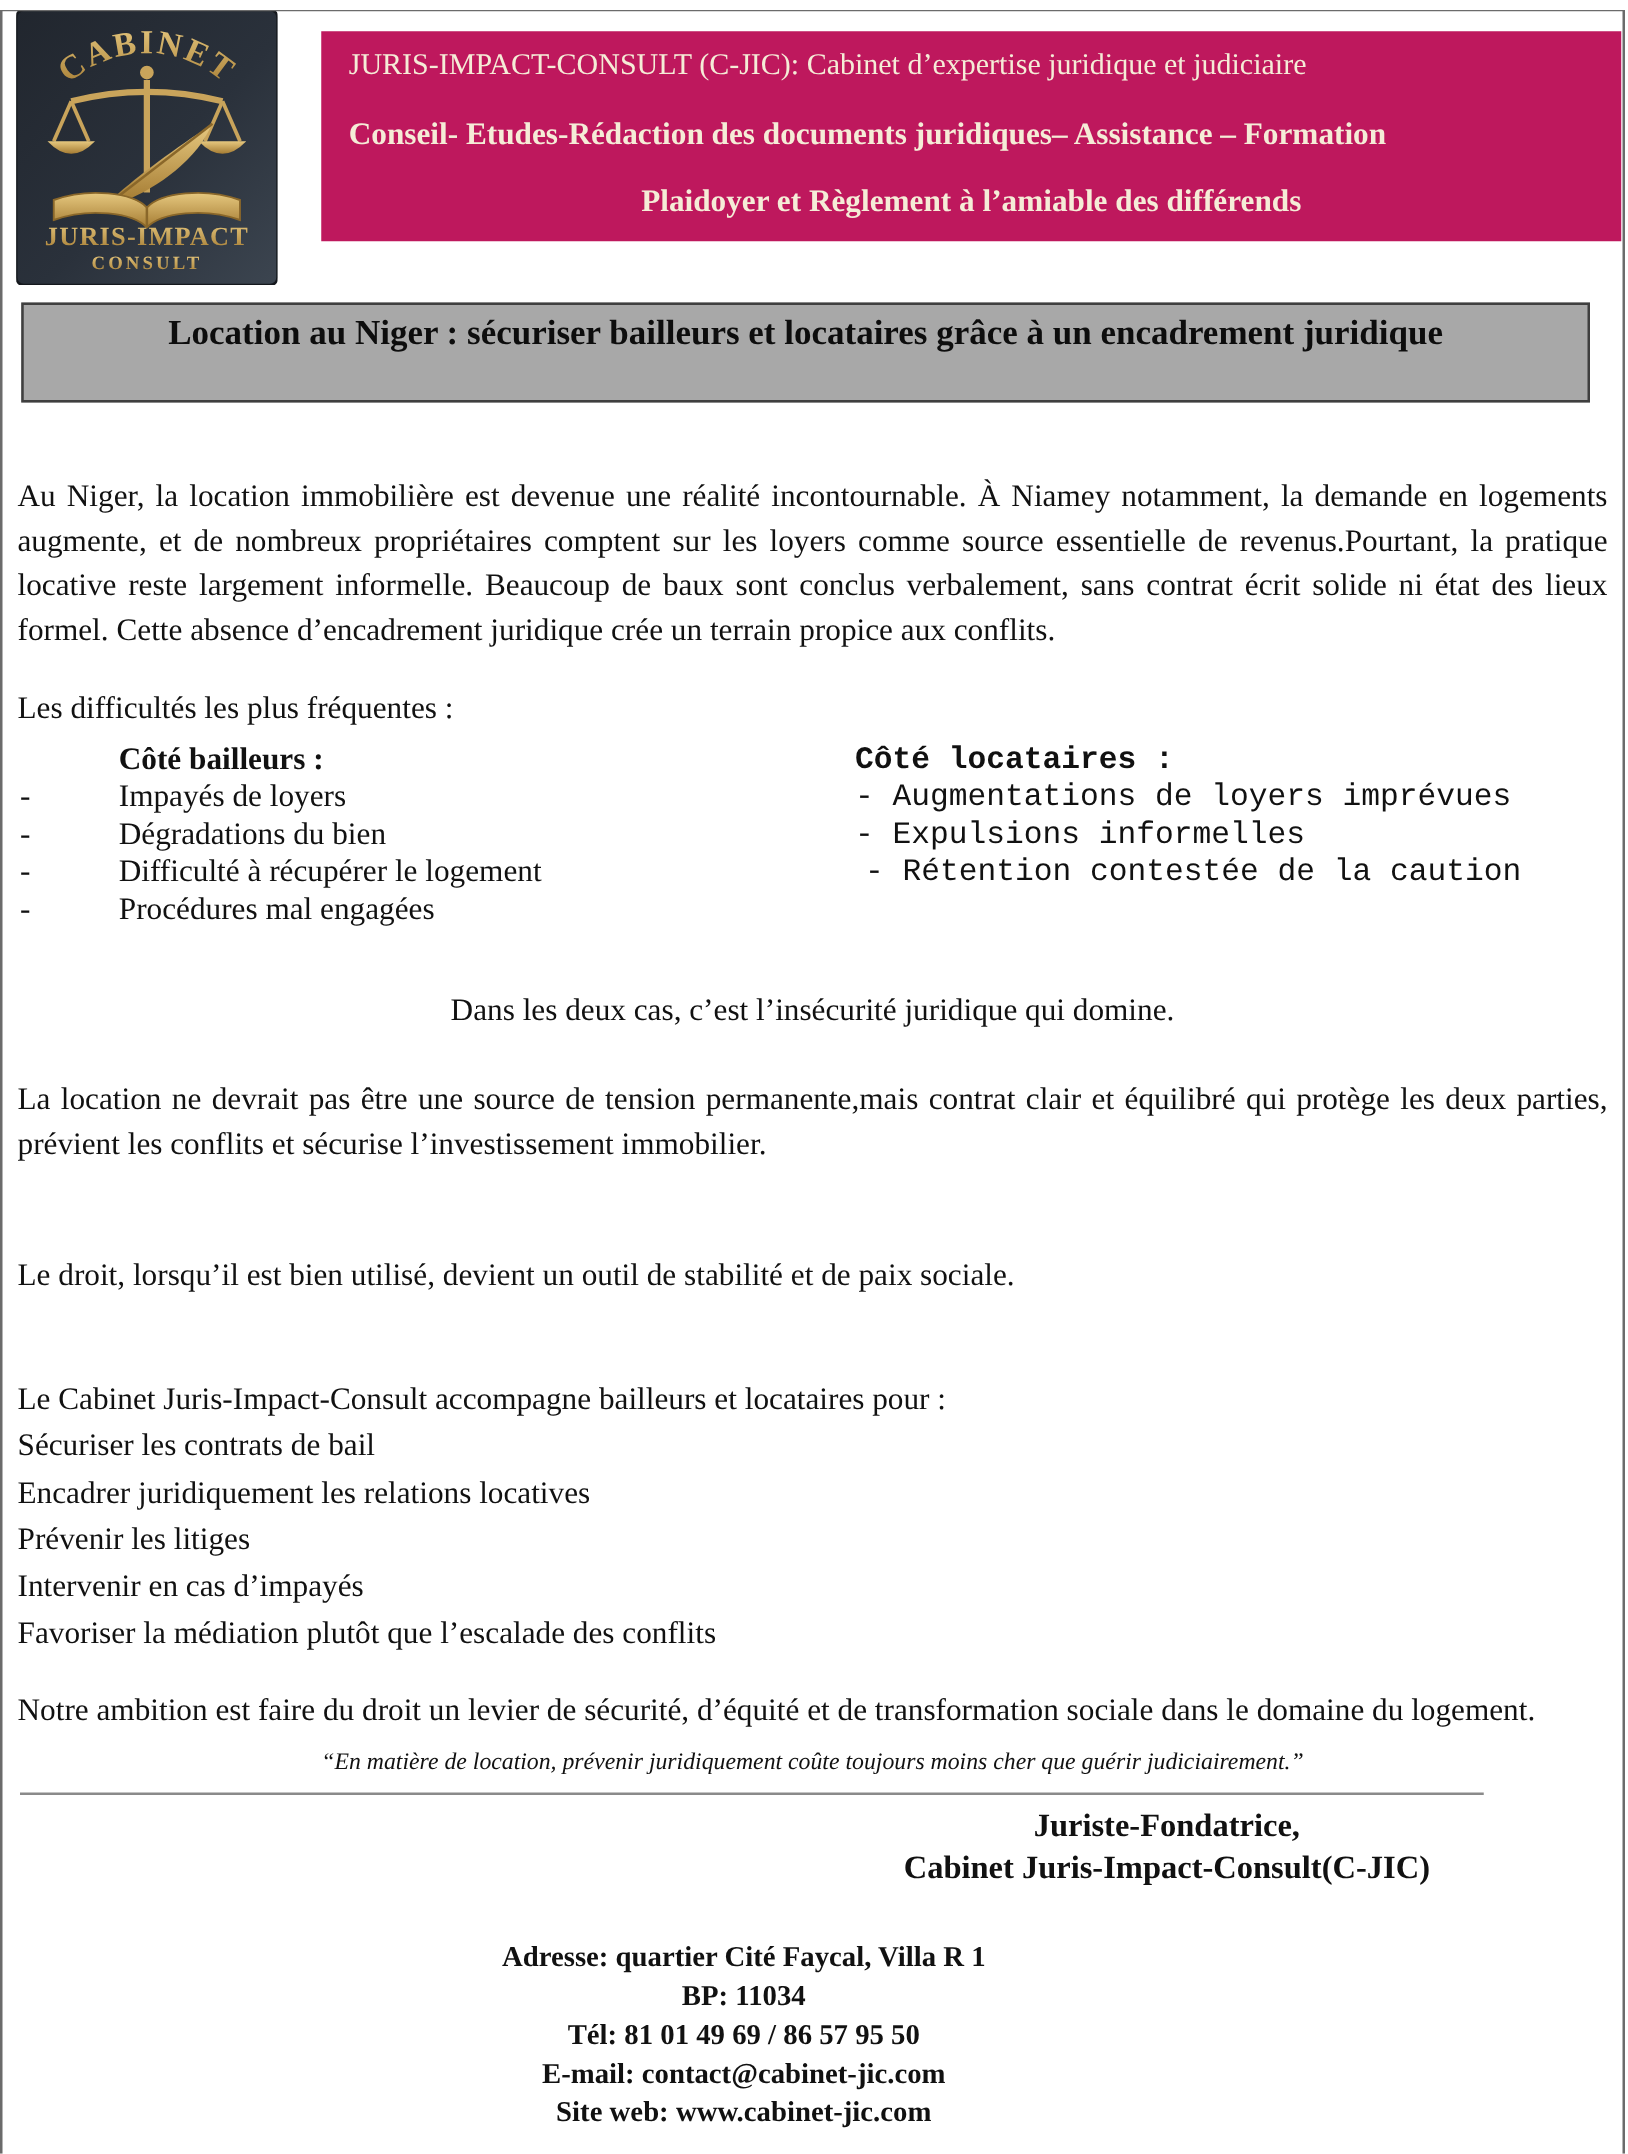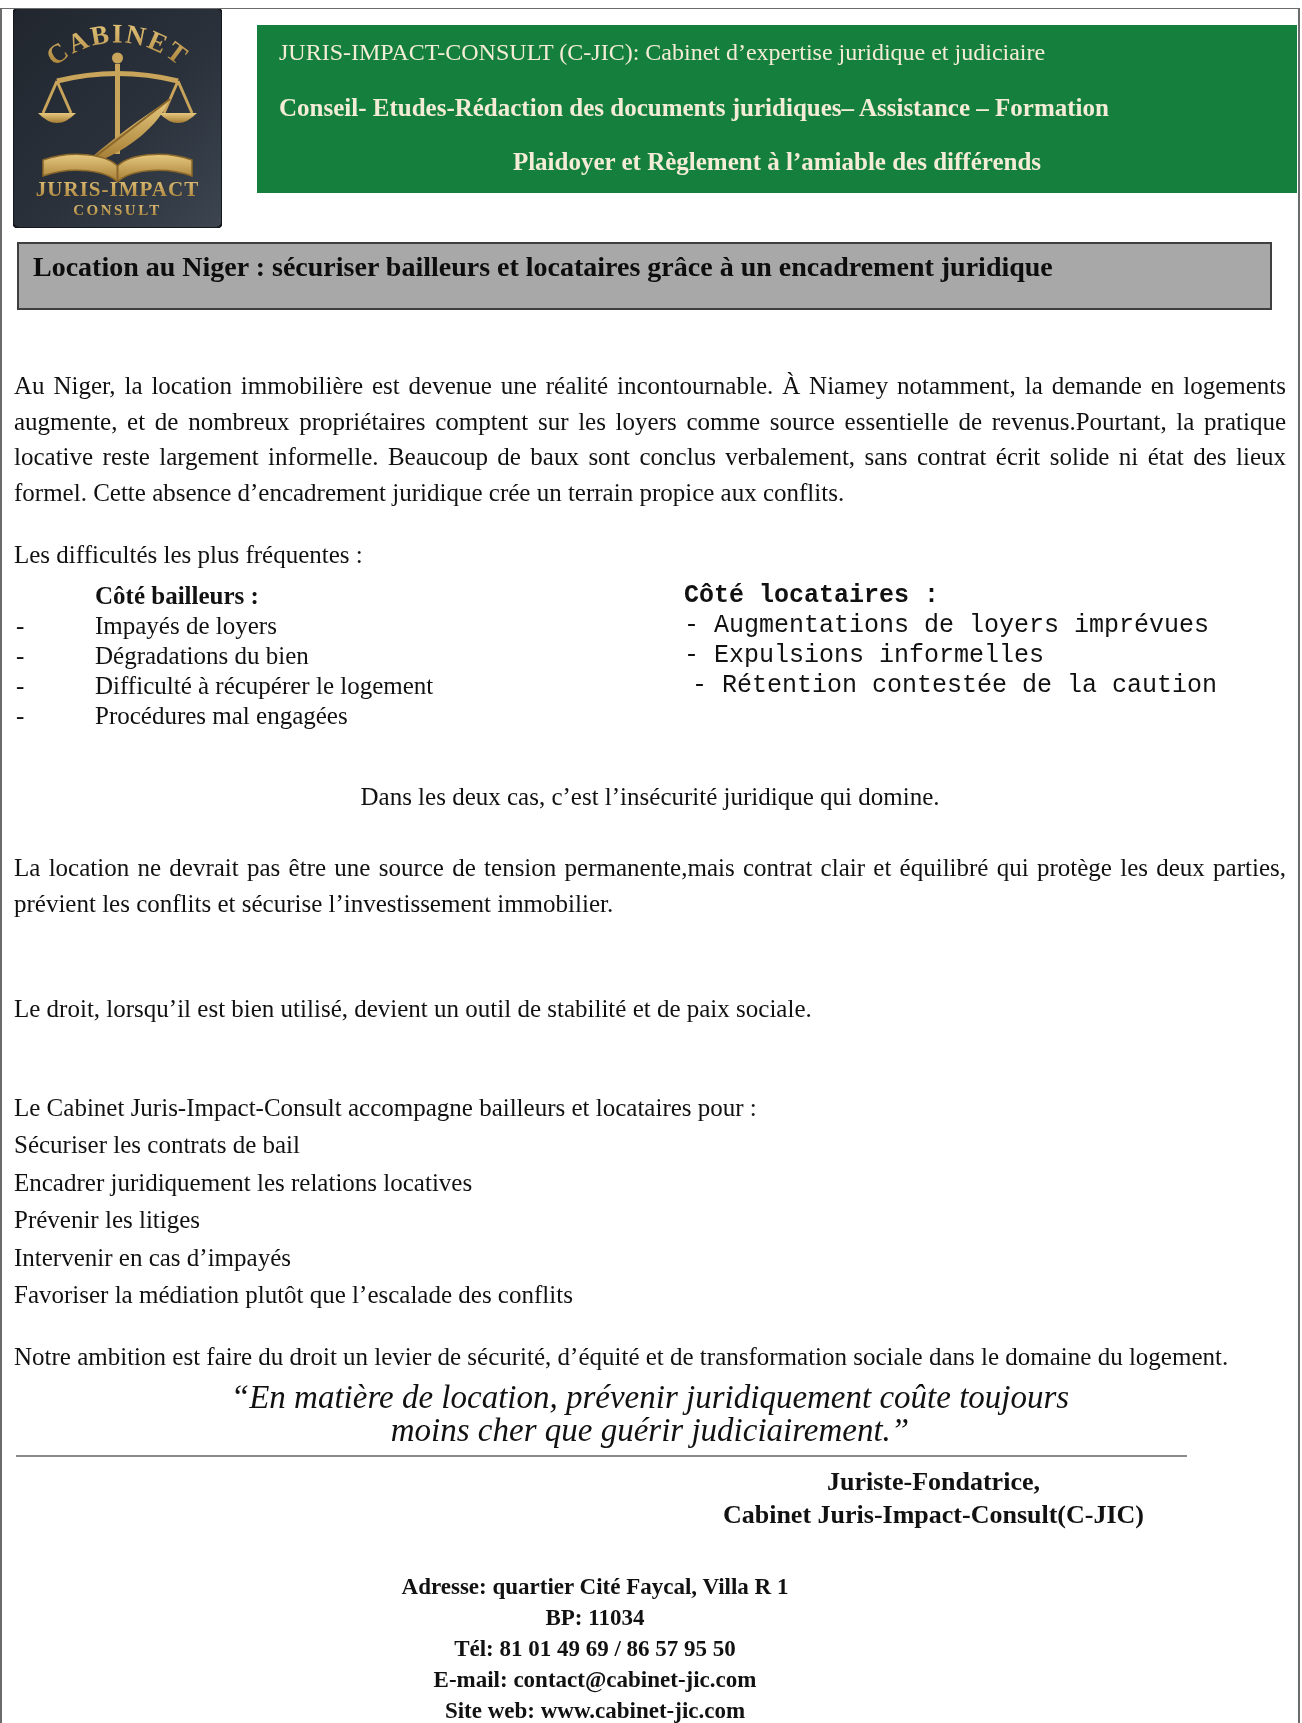--- a/index.html
+++ b/index.html
@@ -26,36 +26,37 @@
   
   .header { display: flex; align-items: flex-start; padding-top: 8px; }
   .logo-box {
     flex: 0 0 auto;
     margin-left: 13px;
     width: 209px; height: 220px;
   }
   .banner {
     flex: 1 1 auto;
     margin: 17px 5px 0 35px;
-    background: #15803d;
+    background: #be185d;
     color: #F5ECD7;
     padding: 10px 22px 14px 22px;
     min-height: 163px;
     box-sizing: border-box;
   }
   .banner-line1 { font-size: 24px; line-height: 34px; font-weight: 400; }
   .banner-line2 { font-size: 25px; line-height: 34px; font-weight: 700; margin-top: 22px; }
   .banner-line3 { font-size: 25px; line-height: 34px; font-weight: 700; margin-top: 20px; text-align: center; }
 
   
   .title-bar {
     margin: 14px 30px 0 17px;
     background: #A8A8A8;
     border: 2px solid #3f3f3f;
-    padding: 6px 14px 24px 14px;
+    padding: 6px 14px 36px 14px;
+    text-align: center;
   }
   .title-bar h1 {
     margin: 0;
     font-size: 28px;
     line-height: 34px;
     font-weight: 700;
     color: #0d0d0d;
   }
 
   
@@ -77,21 +78,21 @@
   .para-location { margin-top: 36px; }
   .para-droit { margin-top: 70px; }
   .services { margin-top: 62px; }
   .services div { font-size: 25px; line-height: 37.5px; }
   .para-ambition { margin-top: 24px; line-height: 37px; }
   .quote {
     margin: 6px auto 0 auto;
     max-width: 910px;
     text-align: center;
     font-style: italic;
-    font-size: 33px;
+    font-size: 19px;
     line-height: 33px;
   }
 
   .separator {
     margin: 8px 115px 0 16px;
     border-top: 2px solid #8a8a8a;
     height: 0;
   }
 
   .signature {

